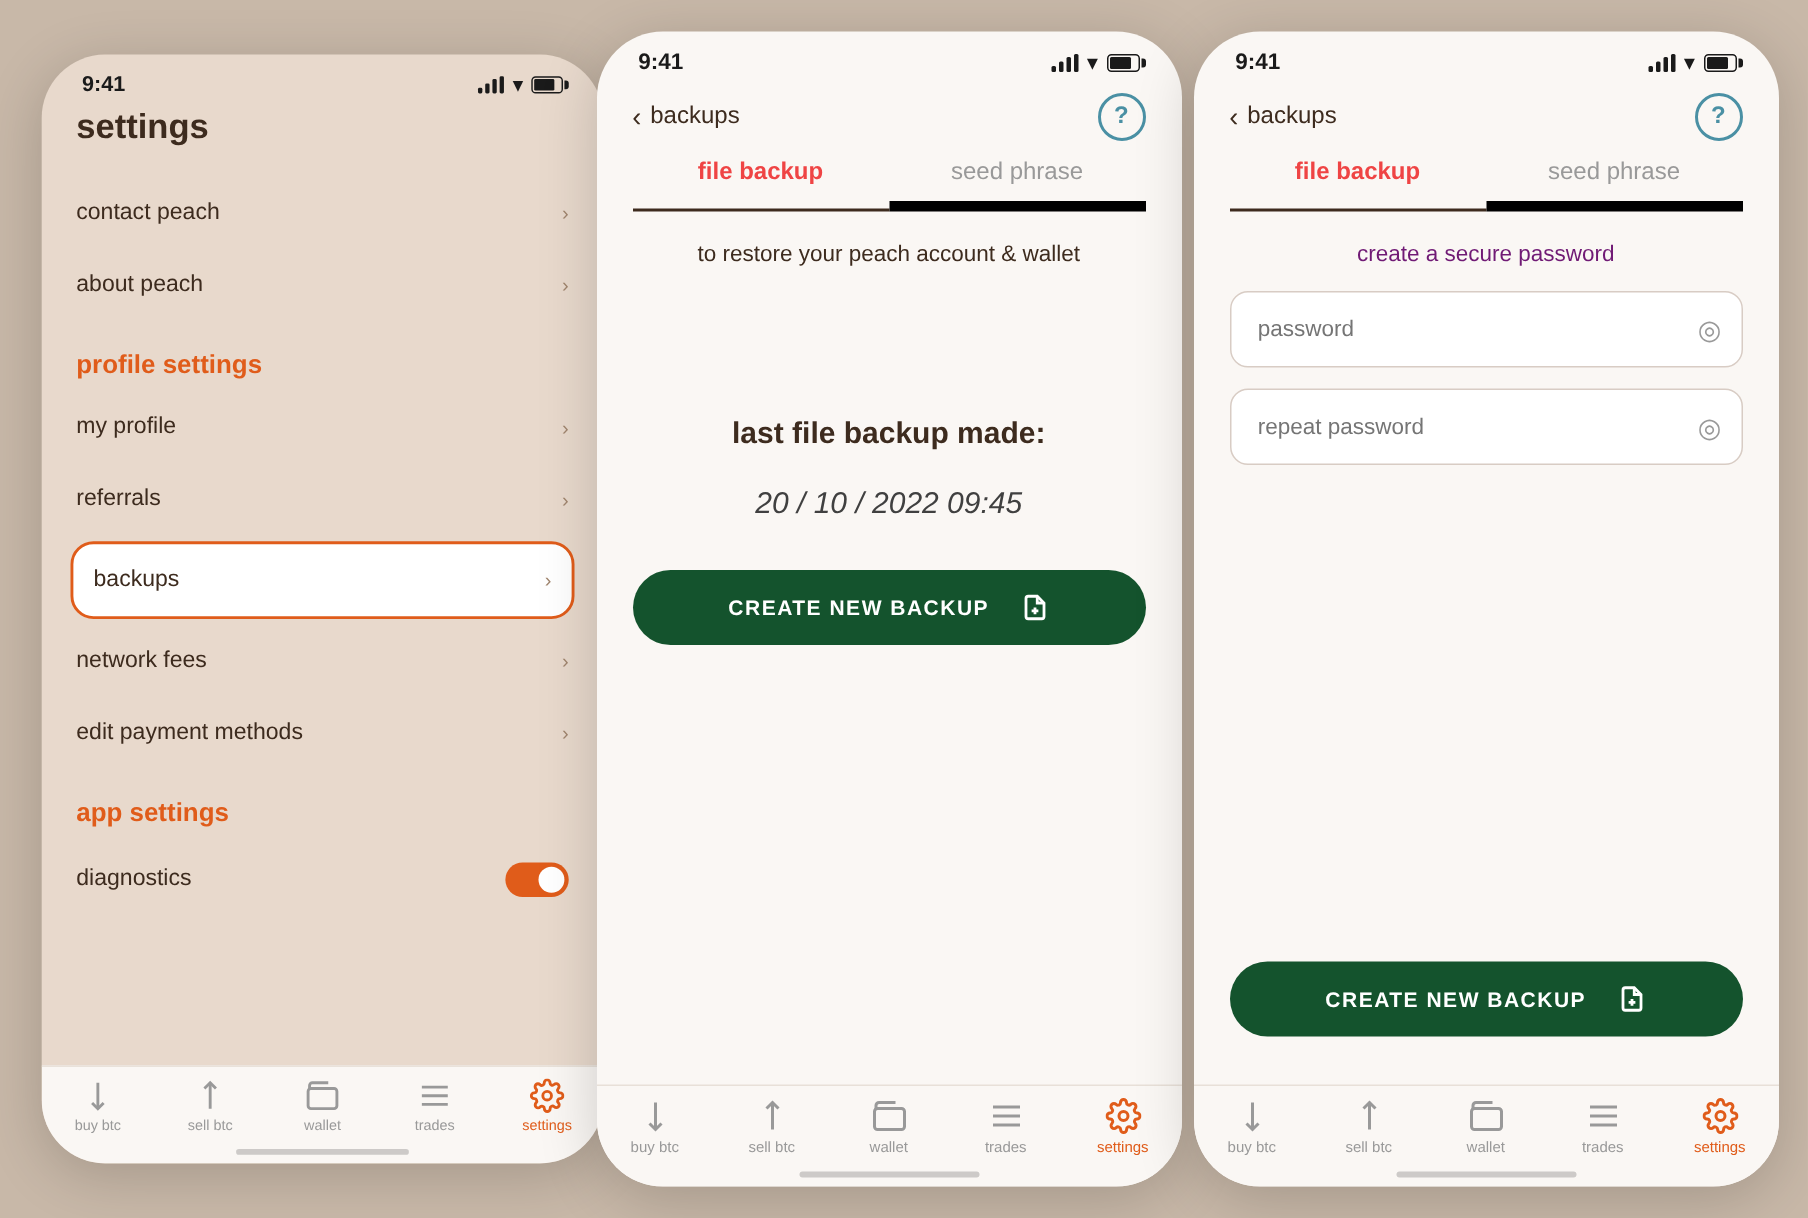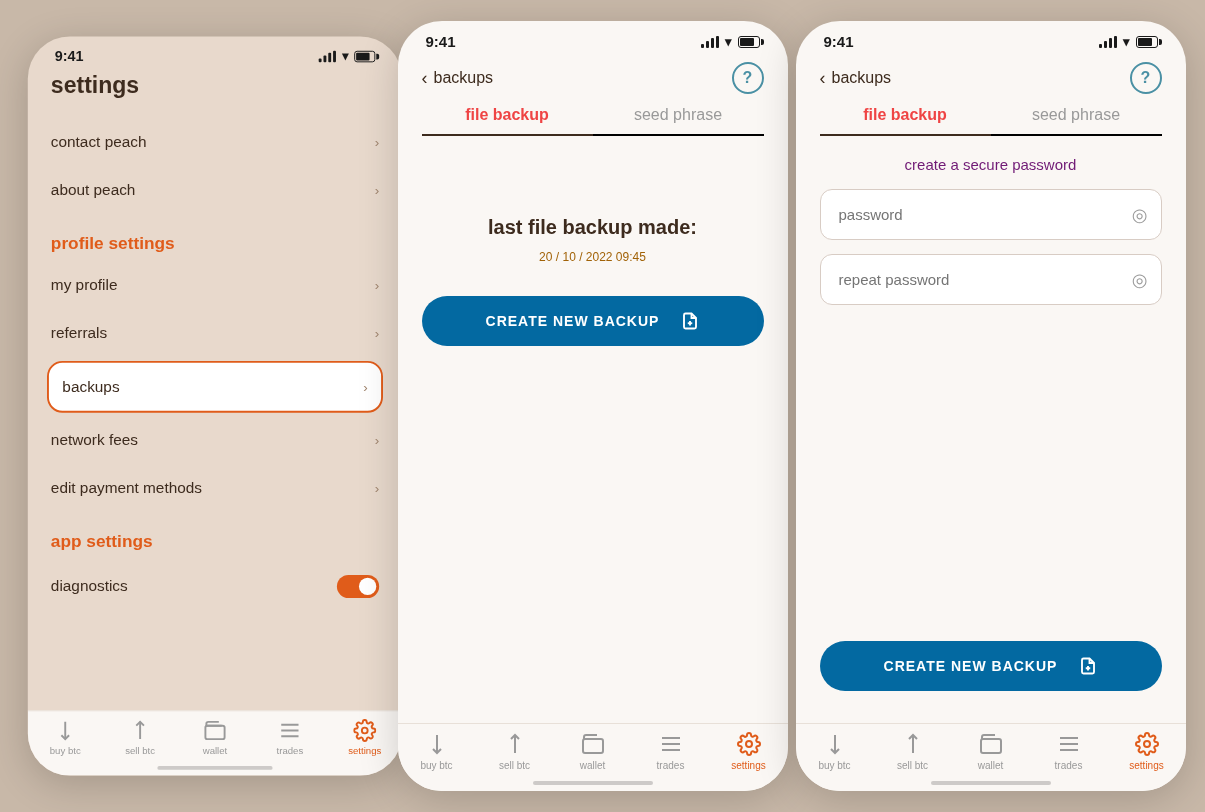--- a/index.html
+++ b/index.html
@@ -267,21 +267,21 @@
       font-weight: 400;
     }
 
     .tab.active {
       color: #ef4444;
       font-weight: 700;
       border-bottom: 2.5px solid #3d2b1e;
     }
 
     .tab.inactive {
-      border-bottom: 2px solid #000000;
+      border-bottom: 7px solid #000000;
     }
 
     
     .backup-content {
       padding: 0 24px;
     }
 
     .backup-description {
       text-align: center;
       color: #3d2b1e;
@@ -291,30 +291,31 @@
 
     .last-backup {
       text-align: center;
       margin-top: 80px;
     }
 
     .last-backup-label {
       font-size: 20px;
       font-weight: 700;
       color: #3d2b1e;
-      margin-bottom: 11px;
+      margin-bottom: 24px;
     }
 
     .last-backup-date {
-      font-size: 12px;
-      color: #a16207;
+      font-size: 20px;
+      color: #404040;
+      font-style: italic;
     }
 
     .create-backup-btn {
-      background: #0369a1;
+      background: #14532d;
       color: white;
       border: none;
       border-radius: 50px;
       padding: 16px 32px;
       font-size: 14px;
       font-weight: 700;
       letter-spacing: 1px;
       width: 100%;
       margin-top: 32px;
       display: flex;
@@ -510,20 +511,21 @@
       </div>
       <div class="help-btn">?</div>
     </div>
 
     <div class="tabs">
       <div class="tab active">file backup</div>
       <div class="tab inactive">seed phrase</div>
     </div>
 
     <div class="backup-content">
+      <div class="backup-description">to restore your peach account &amp; wallet</div>
 
       <div class="last-backup">
         <div class="last-backup-label">last file backup made:</div>
         <div class="last-backup-date">20 / 10 / 2022 09:45</div>
       </div>
 
       <button class="create-backup-btn">
         <span>CREATE NEW BACKUP</span>
         <svg width="18" height="18" viewBox="0 0 24 24" fill="none" stroke="white" stroke-width="2.5">
             <path d="M14 2H6a2 2 0 00-2 2v16a2 2 0 002 2h12a2 2 0 002-2V8z"></path>

